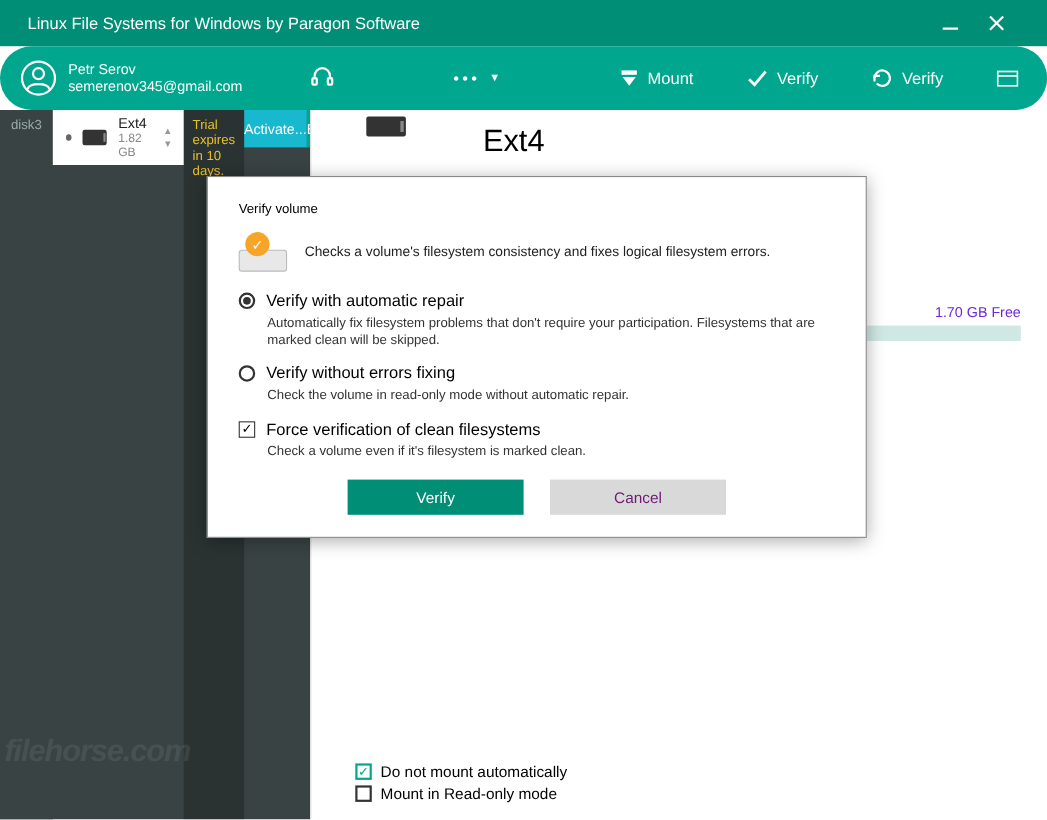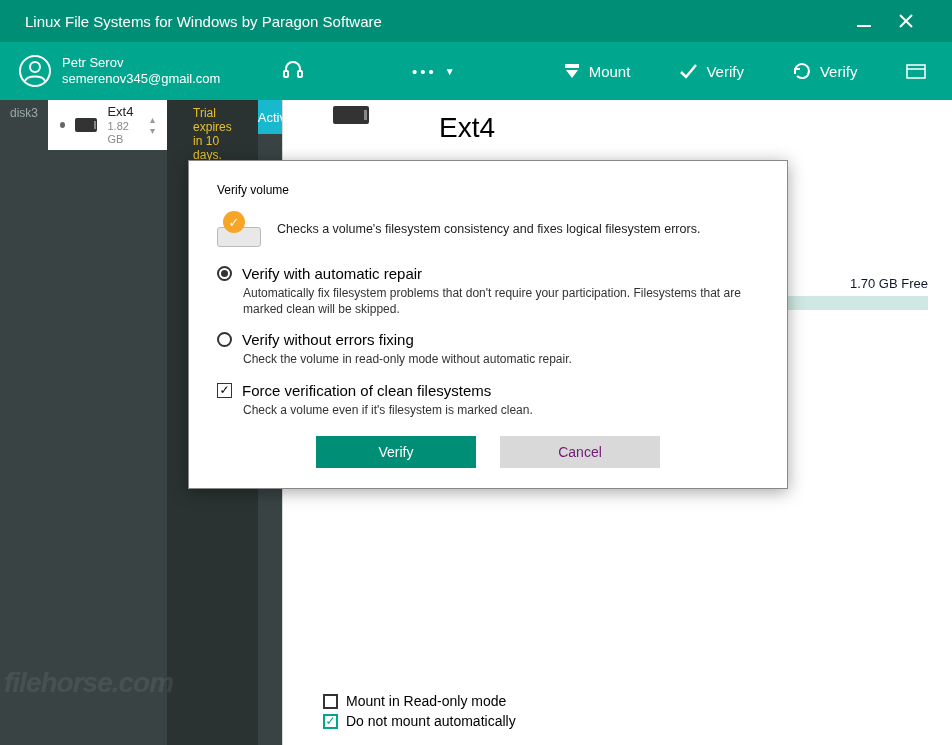--- a/index.html
+++ b/index.html
@@ -5,21 +5,21 @@
   * { box-sizing: border-box; margin: 0; padding: 0; font-family: "Segoe UI", Tahoma, sans-serif; }
   html, body { width: 952px; height: 745px; overflow: hidden; background: #fff; }
 
   
   .titlebar { height: 42px; background: #008e77; display: flex; align-items: center; color: #fff; padding: 0 25px; }
   .titlebar .title { flex: 1; font-size: 15px; font-weight: 400; }
   .titlebar .win-btn { width: 42px; height: 42px; display: flex; align-items: center; justify-content: center; cursor: pointer; }
   .titlebar .win-btn svg { stroke: #fff; }
 
   
-  .toolbar { height: 58px; background: #00a78e; display: flex; align-items: center; color: #fff; padding: 0 18px; gap: 0; }
+  .toolbar { height: 58px; background: #00a78e; display: flex; align-items: center; color: #fff; padding: 0 18px; gap: 0; border-radius: 29px; }
   .user-block { display: flex; align-items: center; gap: 10px; width: 240px; }
   .user-avatar { width: 34px; height: 34px; }
   .user-text { display: flex; flex-direction: column; line-height: 1.2; font-size: 13px; }
   .toolbar .tbtn { flex: 0 0 auto; display: flex; align-items: center; justify-content: center; gap: 8px; height: 58px; padding: 0 24px; cursor: pointer; font-size: 15px; }
   .toolbar .spacer { flex: 0 0 60px; }
   .toolbar .grow { flex: 1; }
 
   
   .body { display: flex; height: calc(745px - 42px - 58px); }
 
@@ -28,31 +28,31 @@
   .disk-header { font-size: 12px; color: #9aa; padding: 6px 10px; background: #394343; }
   .vol-item { background: #fff; color: #333; display: flex; align-items: center; gap: 10px; height: 50px; padding: 0 12px; position: relative; }
   .vol-item .dot { width: 6px; height: 6px; border-radius: 50%; background: #666; }
   .vol-item .disk-ic { width: 28px; height: 14px; background: #333; border-radius: 2px; position: relative; }
   .vol-item .disk-ic::after { content:""; position:absolute; right:1px; top:3px; width:2px; height:8px; background:#888; }
   .vol-item .vtxt { display: flex; flex-direction: column; font-size: 12px; line-height: 1.2; }
   .vol-item .vtxt .vname { font-size: 13px; color: #222; }
   .vol-item .vtxt .vsize { color: #888; font-size: 11px; }
   .vol-item .vchev { margin-left: auto; color: #999; display:flex; flex-direction:column; gap:-2px; font-size:10px;}
   .sidebar .flex-grow { flex: 1; }
-  .trial-strip { background: rgba(0,0,0,0.25); color: #e8c128; font-size: 12px; padding: 6px 26px; }
+  .trial-strip { background: rgba(0,0,0,0.25); color: #e8c128; font-size: 12px; padding: 6px 8px; }
   .sb-actions { display: flex; height: 34px; }
   .sb-actions .sb-btn { flex: 1; display: flex; align-items: center; justify-content: center; font-size: 13px; color: #fff; cursor: pointer; }
   .sb-actions .sb-activate { background: #18b8cf; }
   .sb-actions .sb-buy { background: #00a78e; }
 
   
   .main { flex: 1; background: #fff; position: relative; padding: 12px 26px; border-left: 1px solid #d9d9d9; }
   .main .mdisk { position:absolute; left:50px; top:6px; }
   .main h1 { font-size: 28px; font-weight: 400; margin-left: 130px; }
-  .free-label { position: absolute; right: 24px; top: 176px; font-size: 13px; color: #0f172a; }
+  .free-label { position: absolute; right: 24px; top: 176px; font-size: 13px; color: #6d28d9; }
   .usage-bar { position: absolute; left: 26px; right: 24px; top: 196px; height: 14px; background: #d0e8e3; }
   .bottom-opts { position: absolute; left: 40px; bottom: 16px; display: flex; flex-direction: column; gap: 4px; font-size: 14px; }
   .bottom-opts label { display: flex; align-items: center; gap: 8px; }
   .chk { width:15px; height:15px; border:2px solid #333; display:inline-flex; align-items:center; justify-content:center; font-size:12px; line-height:1;}
   .chk.teal { border-color:#00a78e; color:#00a78e; }
   .chk.checked::after { content:"✓"; }
 
   
   .dialog { position: absolute; left: 188px; top: 160px; width: 600px; background: #fff; border: 1px solid #888; box-shadow: 0 3px 16px rgba(0,0,0,0.35); padding: 22px 28px 20px; z-index: 50; }
   .dialog h2 { font-size: 12px; font-weight: 400; margin-bottom: 14px; }
@@ -171,26 +171,26 @@
       <div style="width:36px;height:18px;background:#333;border-radius:2px;position:relative;">
         <div style="position:absolute;right:2px;top:4px;width:3px;height:10px;background:#888;"></div>
       </div>
     </div>
     <h1>Ext4</h1>
     <div class="free-label">1.70 GB Free</div>
     <div class="usage-bar"></div>
 
     <div class="bottom-opts">
       <label>
+        <span class="chk teal checked"></span>
+        <span>Do not mount automatically</span>
+      </label>
+      <label>
         <span class="chk"></span>
         <span>Mount in Read-only mode</span>
-      </label>
-      <label>
-        <span class="chk teal checked"></span>
-        <span>Do not mount automatically</span>
       </label>
     </div>
   </div>
 </div>
 
 <div class="dialog">
   <h2>Verify volume</h2>
   <div class="dlg-head">
     <div class="d-ic">
       <div class="disc"></div>

